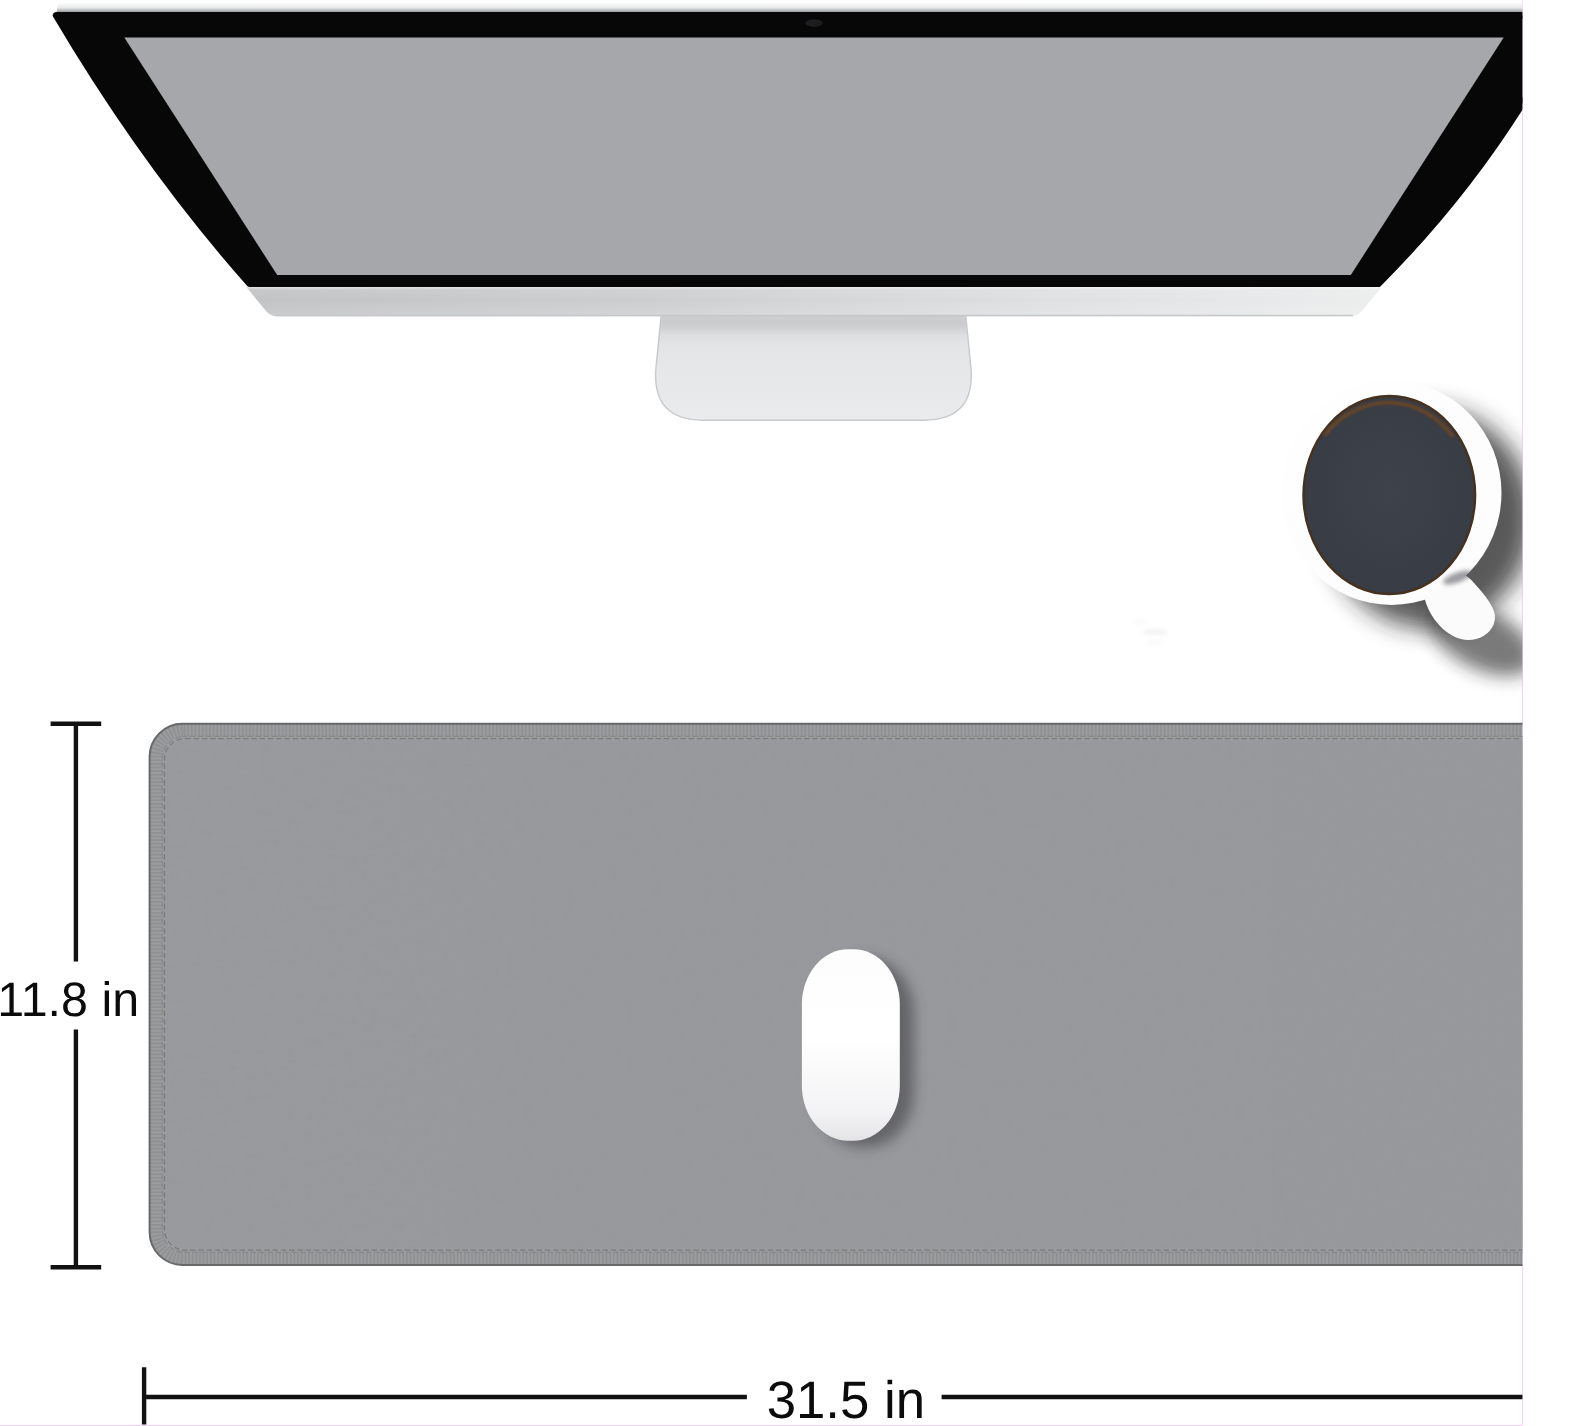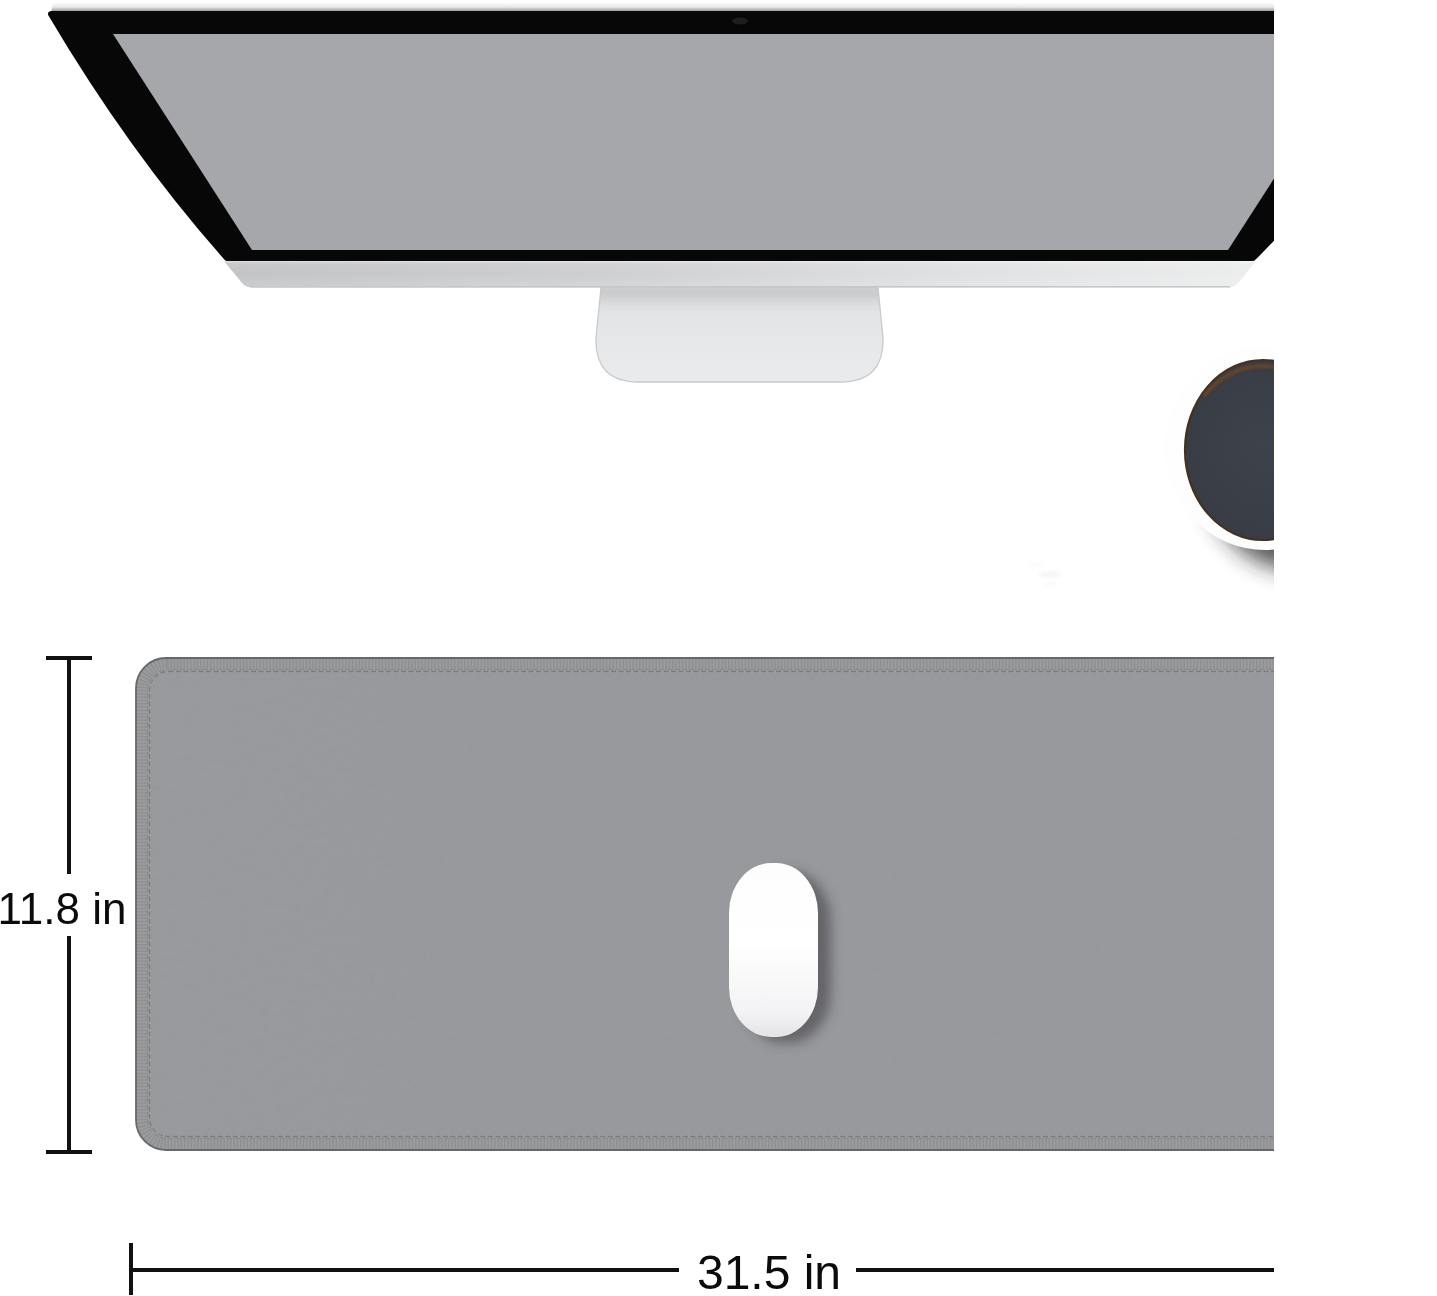--- a/index.html
+++ b/index.html
@@ -1,16 +1,16 @@
 <!DOCTYPE html>
 <html><head>
 <meta charset="utf-8">
 <style>
   html,body{margin:0;padding:0;background:#ffffff;}
-  .page{position:relative;width:1274px;height:1296px;overflow:hidden;background:#d946ef;
+  .page{position:relative;width:1384px;height:1296px;overflow:hidden;background:#d946ef;
         font-family:"Liberation Sans", sans-serif;}
 </style>
 </head>
 <body>
 <div class="page">
 <svg width="1437" height="1296" viewBox="0 0 1437 1296" xmlns="http://www.w3.org/2000/svg">
 <defs>
   <linearGradient id="topstrip" x1="0" y1="0" x2="0" y2="1">
     <stop offset="0" stop-color="#ffffff"></stop>
     <stop offset="0.55" stop-color="#e8e9ea"></stop>

